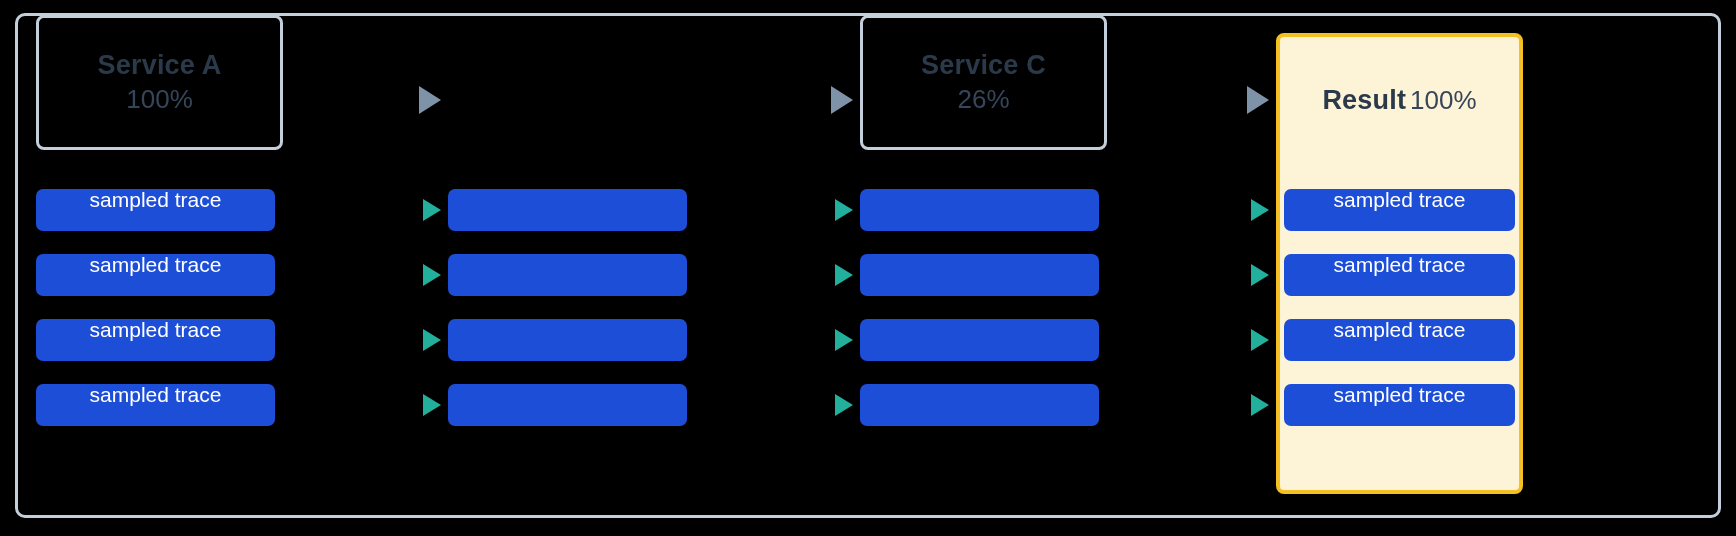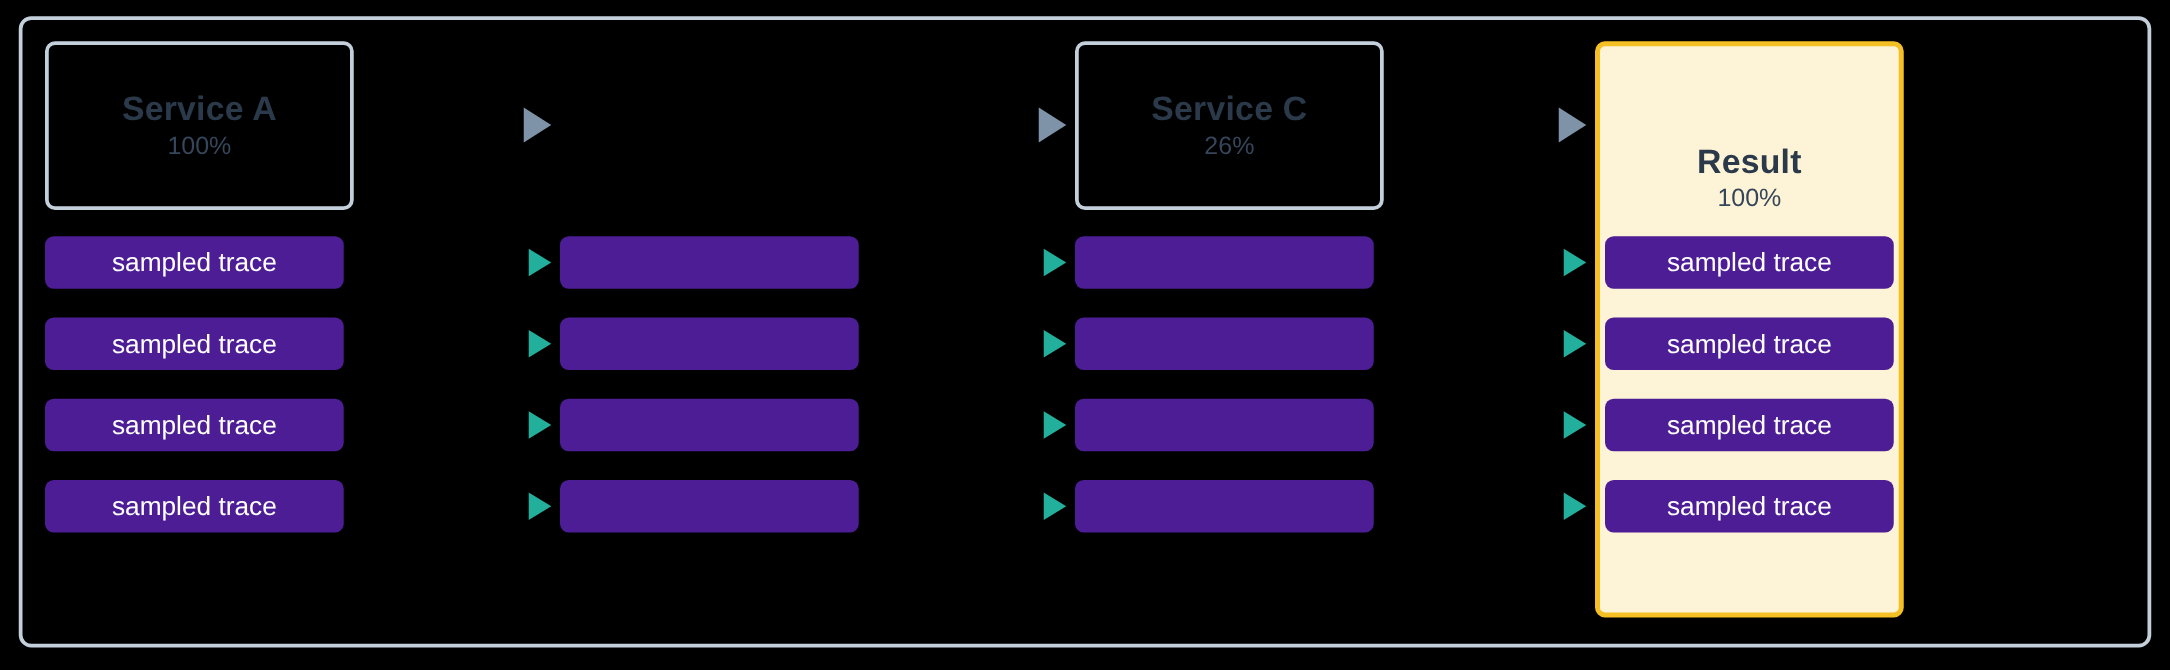--- a/index.html
+++ b/index.html
@@ -25,62 +25,61 @@
     position:absolute;left:1276px;top:33px;
     width:247px;height:461px;
     box-sizing:border-box;
     background:#fdf3d6;
     border:4px solid #f5c024;
     border-radius:8px;
   }
 
   
   .svc-box{
-    position:absolute;top:33px;
+    position:absolute;top:15px;
     width:247px;height:135px;
     box-sizing:border-box;
     border:3px solid #c3cfda;
     border-radius:8px;
     display:flex;flex-direction:column;
     align-items:center;justify-content:center;
     gap:4px;
   }
   .svc-box.c1{left:36px;}
   .svc-box.c2{left:448px;}
   .svc-box.c3{left:860px;}
 
   .svc-title{
     font-size:27px;font-weight:bold;color:#2b3a4a;
     letter-spacing:0.2px;line-height:1.1;
   }
   .svc-pct{
-    font-size:20px;font-weight:400;color:#36465a;
+    font-size:26px;font-weight:400;color:#36465a;
     line-height:1.1;
   }
 
   
   .result-head{
     position:absolute;left:1276px;top:33px;
     width:247px;height:135px;
     box-sizing:border-box;
-    display:flex;flex-direction:column;
+    display:flex;flex-direction:row;
     align-items:center;justify-content:center;
     gap:4px;
-    margin-top:42px;
   }
   .result-head .svc-title{color:#2b3a4a;}
   .result-head .svc-pct{color:#36465a;}
 
   
   .chip{
     position:absolute;
     width:239px;height:42px;
     border-radius:7px;
-    background:#4c1d95;
-    display:flex;align-items:center;justify-content:center;
+    background:#1d4ed8;
+    display:flex;align-items:flex-start;justify-content:center;
   }
   .chip.col1{left:36px;}
   .chip.col2{left:448px;}
   .chip.col3{left:860px;}
   .chip.col4{left:1284px;width:231px;}
   .chip-label{
     color:#ffffff;font-size:21px;font-weight:400;
     line-height:1;white-space:nowrap;
   }
 

